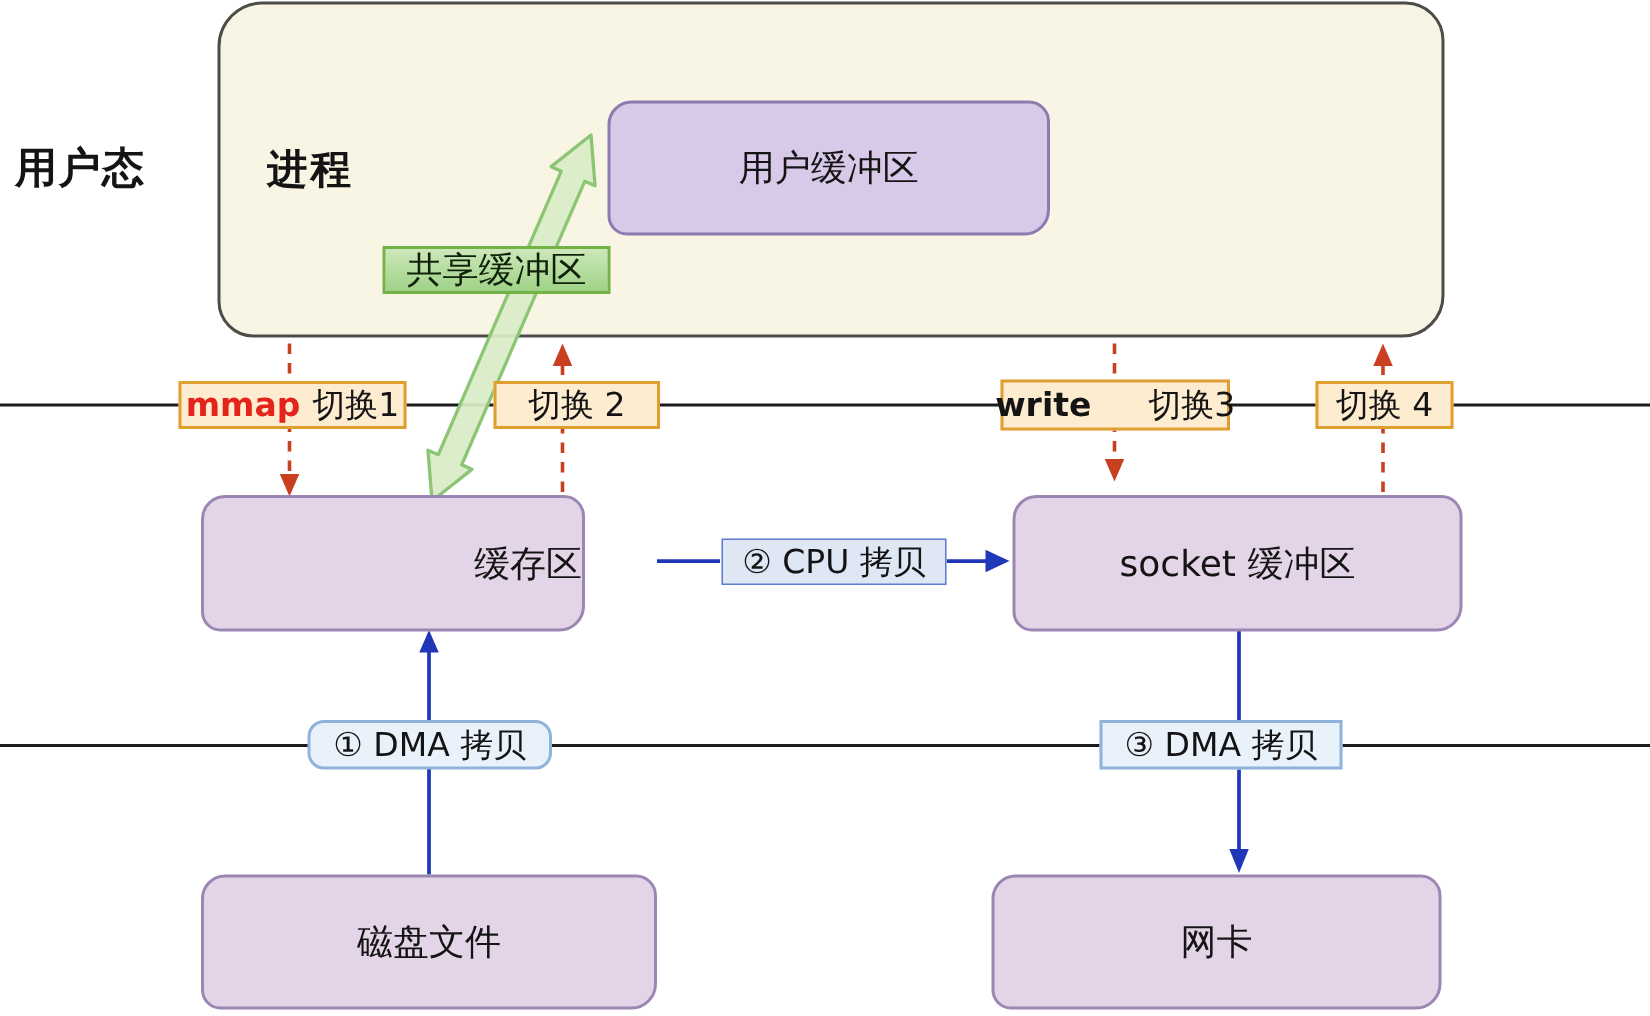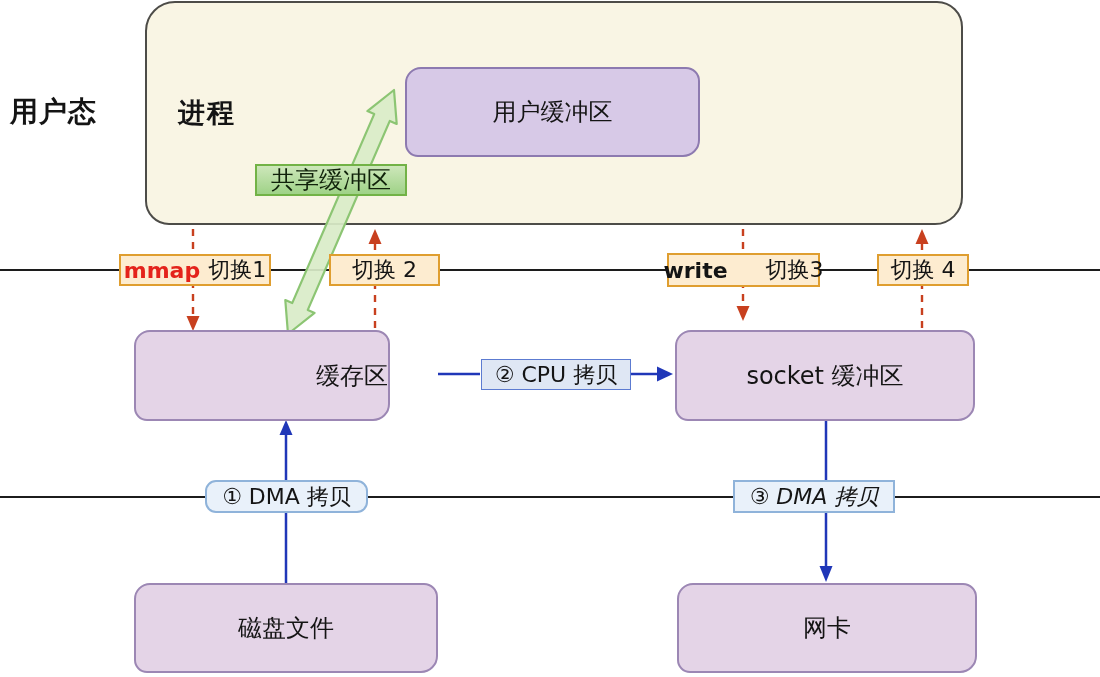--- a/index.html
+++ b/index.html
@@ -62,21 +62,21 @@
     background: #d7c9e7;
     border: 2px solid #8d7ab0;
   }
   #kernel-buffer-box, #socket-buffer-box, #disk-file-box, #nic-box {
     background: #e4d4e7;
     border: 2px solid #9c87b4;
   }
   #kernel-buffer-box { left: 134px; top: 330px; width: 256px; height: 91px; justify-content: flex-end; }
   #socket-buffer-box { left: 675px; top: 330px; width: 300px; height: 91px; }
   #disk-file-box     { left: 134px; top: 583px; width: 304px; height: 90px; }
-  #nic-box           { left: 677px; top: 583px; width: 300px; height: 90px; }
+  #nic-box           { left: 661px; top: 583px; width: 300px; height: 90px; }
   
   #shared-buffer-label {
     position: absolute;
     left: 255px; top: 164px; width: 152px; height: 32px;
     box-sizing: border-box;
     background: linear-gradient(#cde7ba, #9fd287);
     border: 2px solid #72b246;
     display: flex; align-items: center; justify-content: center;
     font-size: 24px;
     color: #10220a;
@@ -110,21 +110,21 @@
   #cpu-copy-label {
     left: 481px; top: 359px; width: 150px; height: 31px;
     background: #dfe7f4;
     border: 1.5px solid #5c7bd1;
   }
   #dma-copy-1-label, #dma-copy-3-label {
     background: #e9f1fa;
     border: 2px solid #8fb3da;
   }
   #dma-copy-1-label { left: 205px; top: 480px; width: 163px; height: 33px; border-radius: 11px; }
-  #dma-copy-3-label { left: 733px; top: 480px; width: 162px; height: 33px; font-style: italic; }
+  #dma-copy-3-label { left: 733px; top: 480px; width: 162px; height: 33px; }
   
   #arrow-layer {
     position: absolute;
     left: 0; top: 0;
     pointer-events: none;
   }
 </style>
 </head>
 <body>
 

